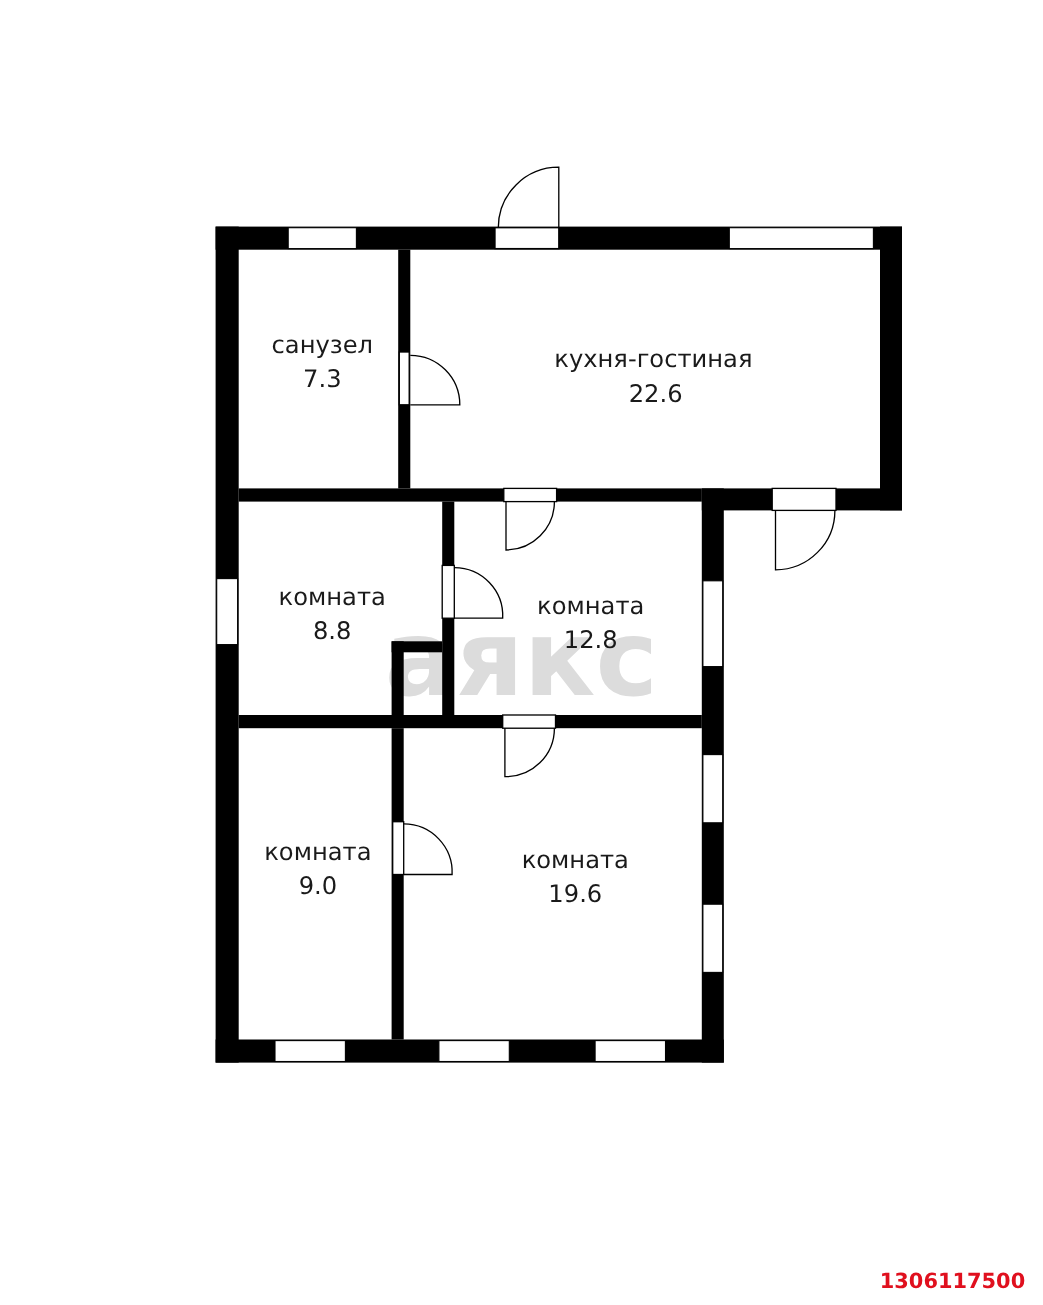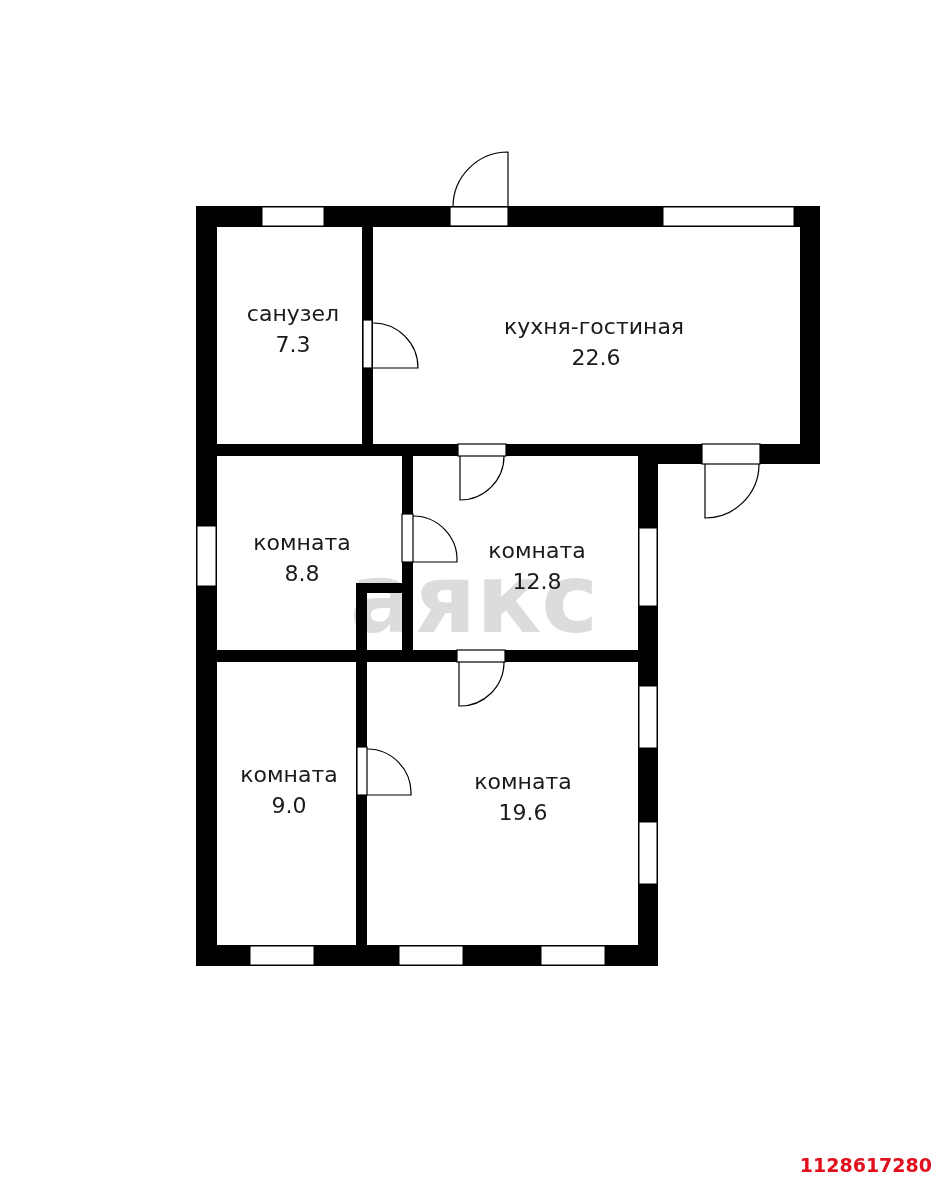--- a/index.html
+++ b/index.html
@@ -94,13 +94,13 @@
     <text class="room-label" x="537" y="589">12.8</text>
 
     <text class="room-label" x="289" y="782">комната</text>
     <text class="room-label" x="289" y="813">9.0</text>
 
     <text class="room-label" x="523" y="789">комната</text>
     <text class="room-label" x="523" y="820">19.6</text>
   </g>
 </svg>
 
-<div class="listing-id">1128617280</div>
+<div class="listing-id">1306117500</div>
 
 </body></html>

